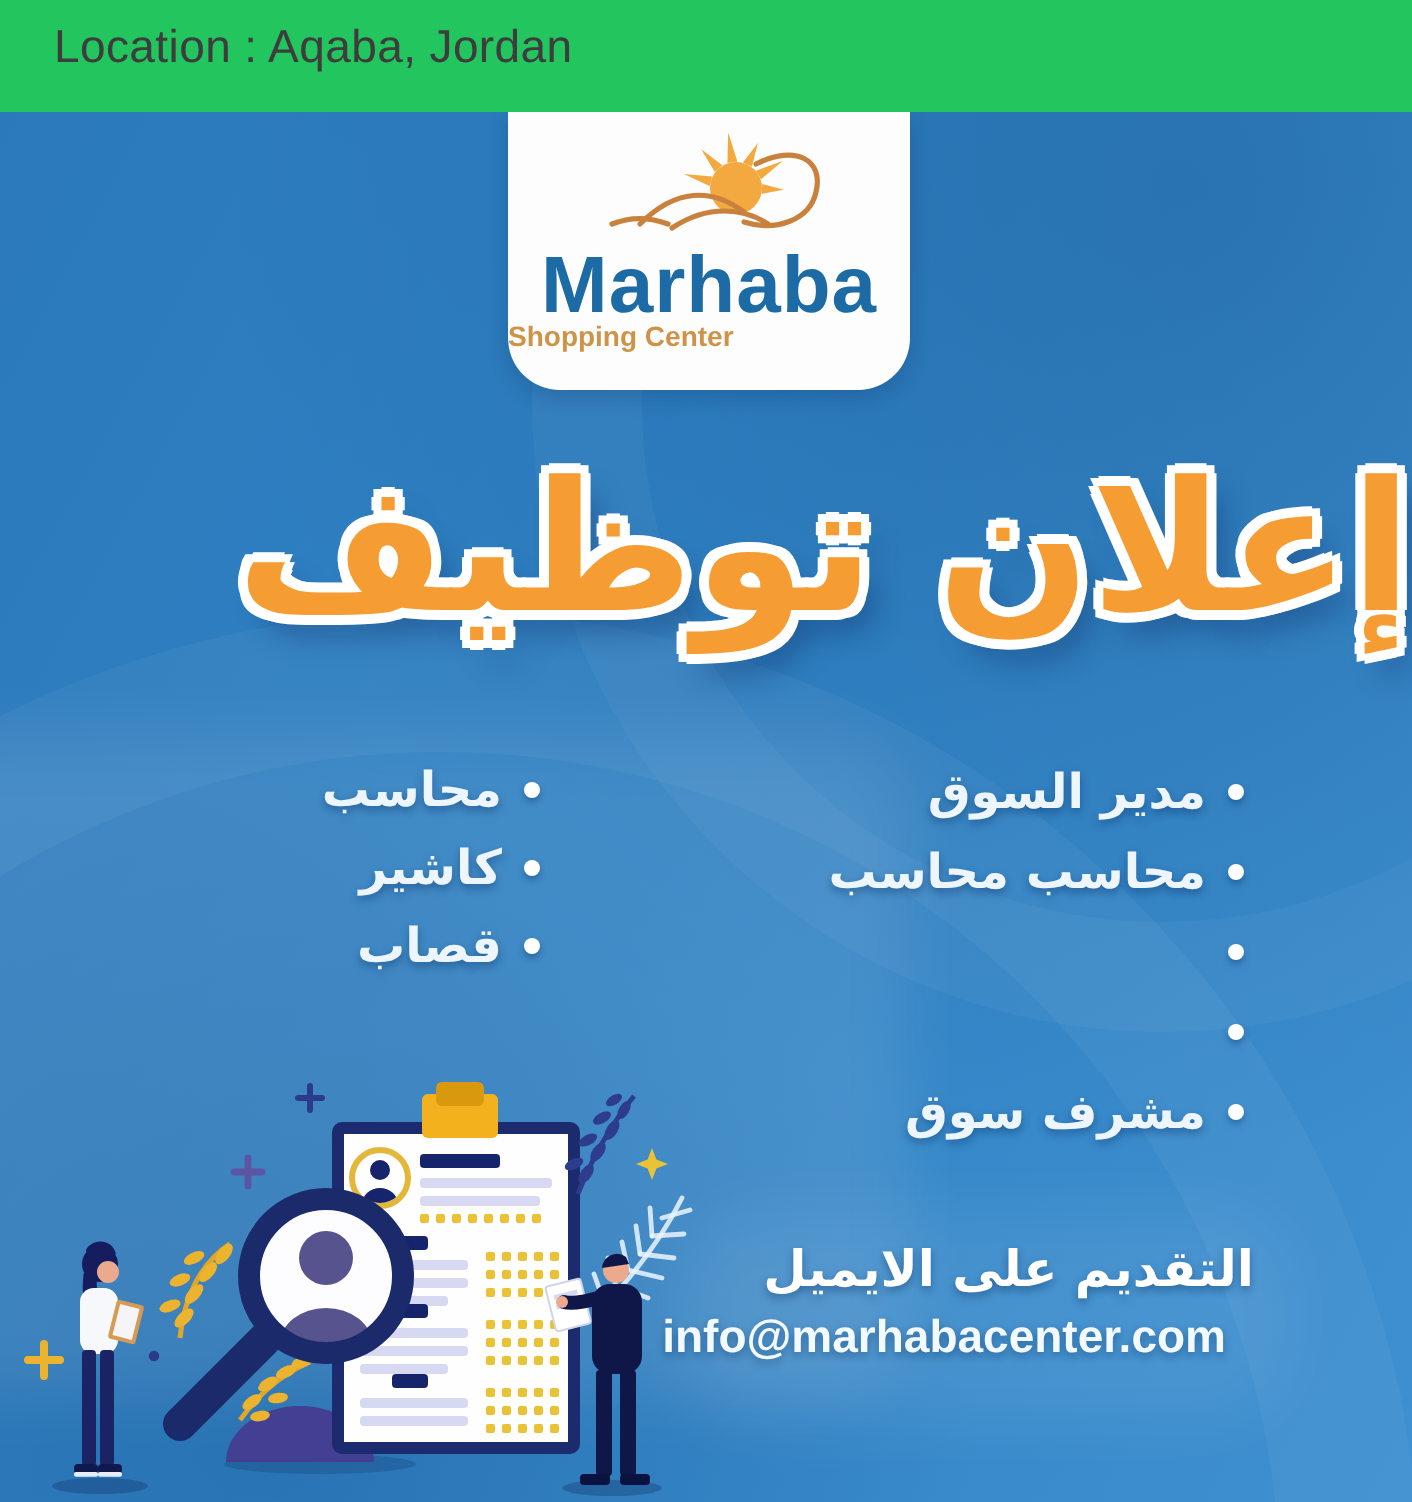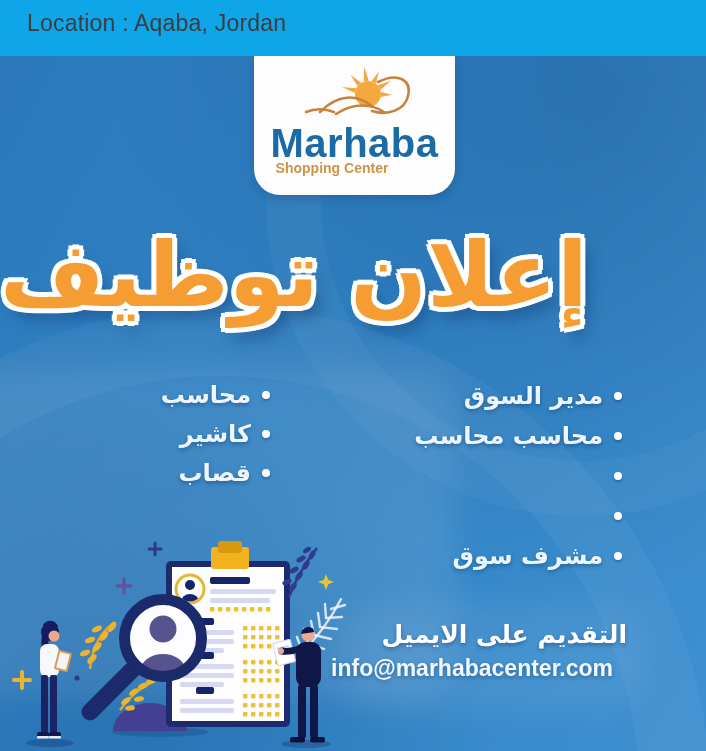--- a/index.html
+++ b/index.html
@@ -1,43 +1,43 @@
 <!DOCTYPE html>
 <html lang="en"><head>
 <meta charset="utf-8">
 <style>
   html,body{margin:0;padding:0;background:#fff;}
   body{width:706px;height:751px;position:relative;overflow:hidden;font-family:"Liberation Sans",sans-serif;}
 
   
-  .top-bar{position:absolute;left:0;top:0;width:706px;height:56px;background:#0ea5e9;}
+  .top-bar{position:absolute;left:0;top:0;width:706px;height:56px;background:#22c55e;}
   .top-bar .loc{position:absolute;left:27px;top:10px;font-size:23px;color:#3d3d3d;letter-spacing:.2px;}
 
   
   .poster{position:absolute;left:0;top:56px;width:706px;height:695px;overflow:hidden;
     background:
       radial-gradient(circle at 85% 6%, rgba(5,40,90,.20), rgba(5,40,90,0) 55%),
       radial-gradient(circle at 20% 96%, rgba(10,45,100,.18), rgba(10,45,100,0) 40%),
       linear-gradient(118deg,#2b79bb 0%,#3083c5 48%,#3f90d0 100%);}
   .glow{position:absolute;background:rgba(255,255,255,.09);filter:blur(16px);border-radius:40px;}
   .glow-mid{left:-70px;top:312px;width:525px;height:330px;}
   .glow-apply{right:62px;top:548px;width:305px;height:108px;background:rgba(255,255,255,.07);}
   .arc{position:absolute;border-radius:50%;}
   .arc1{width:840px;height:840px;border:70px solid rgba(255,255,255,.045);left:-270px;top:250px;}
   .arc2{width:520px;height:520px;border:55px solid rgba(255,255,255,.04);right:-190px;top:-170px;}
 
   
   .badge{position:absolute;left:254px;top:0;width:201px;height:139px;background:#fdfdfd;
     border-radius:0 0 26px 26px;box-shadow:0 4px 10px rgba(8,35,80,.20);text-align:center;}
   .badge svg{display:block;margin:8px auto 0 auto;}
   .brand{font-size:40px;font-weight:bold;color:#1c6ba4;letter-spacing:.5px;line-height:30px;}
-  .tagline{font-size:14px;font-weight:bold;color:#cf9348;text-align:center;padding-right:45px;margin-top:2px;}
-
-  
-  .title{position:absolute;left:0;right:0;top:152px;text-align:left;direction:rtl;
+  .tagline{font-size:14px;font-weight:bold;color:#cf9348;text-align:left;padding-right:45px;margin-top:2px;}
+
+  
+  .title{position:absolute;left:0;right:0;top:152px;text-align:right;direction:rtl;
     font-family:"DejaVu Sans",sans-serif;font-weight:bold;font-size:90px;line-height:134px;color:#f59c32;
     text-shadow:
       -4px -4px 0 #fff, 4px -4px 0 #fff, -4px 4px 0 #fff, 4px 4px 0 #fff,
       -5px 0 0 #fff, 5px 0 0 #fff, 0 -5px 0 #fff, 0 5px 0 #fff,
       8px 11px 14px rgba(18,55,110,.45);}
 
   
   .jobs{position:absolute;margin:0;padding:0;list-style:none;direction:rtl;
     font-family:"DejaVu Sans",sans-serif;font-weight:bold;color:#edf6fe;}
   .jobs li{display:flex;align-items:center;gap:11px;justify-content:flex-start;}

